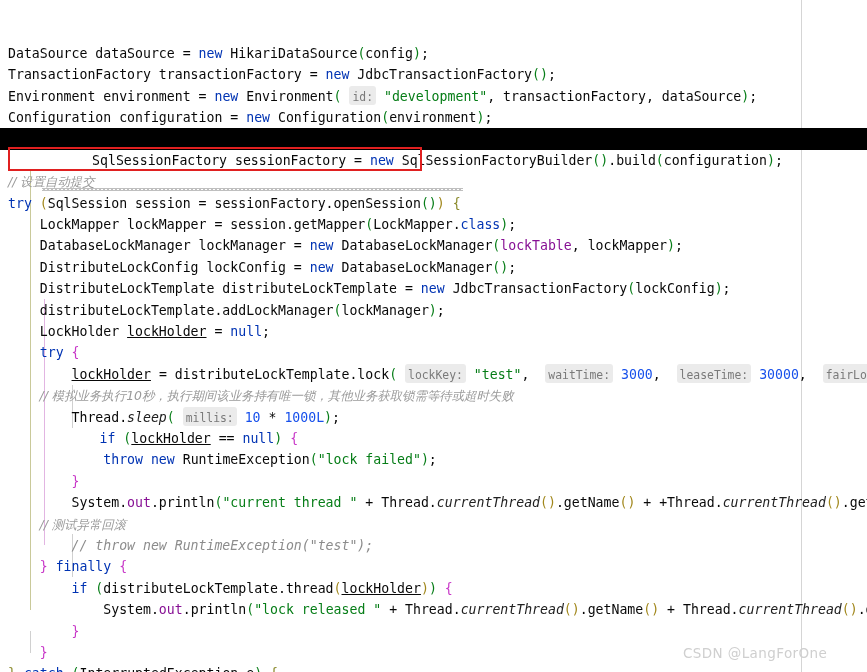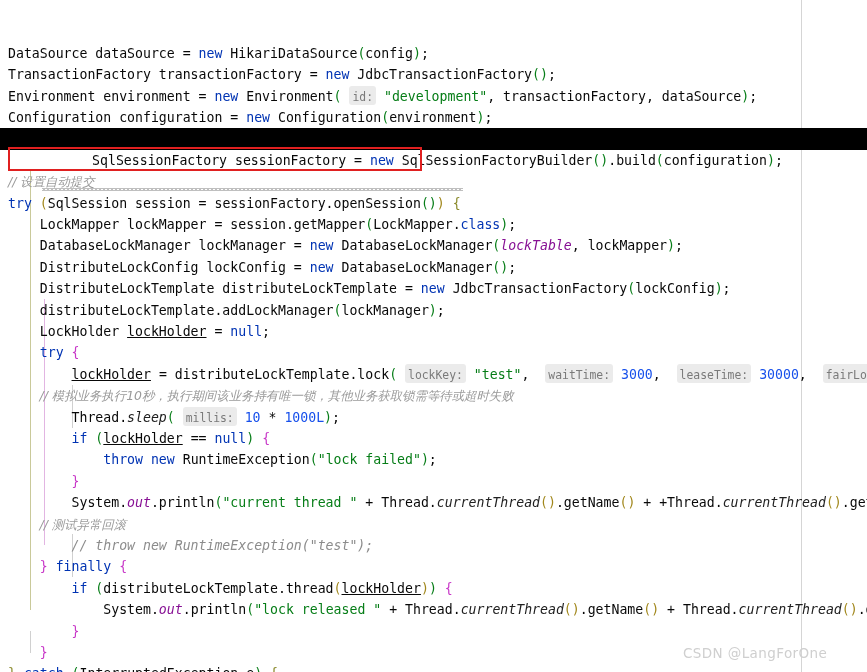--- a/index.html
+++ b/index.html
@@ -63,21 +63,21 @@
   
   .kw      { color: #0033b3; }
   .str     { color: #067d17; }
   .num     { color: #1750eb; }
   .cmt     { color: #8c8c8c; font-style: italic; }
   .cmt-cn  { color: #9a9a9a; font-style: italic; font-family: "DejaVu Sans", "Liberation Sans", sans-serif; font-size: 12.4px; }
   .paren-g { color: #067d17; }
   .paren-y { color: #a1871b; }
   .brace-m { color: #c838c8; }
   .brace-o { color: #8a8a2b; }
-  .stfld   { color: #871094; font-style: italic; }
+  .stfld   { color: #871094; }
   .stmeth  { color: #212121; font-style: italic; }
   .plain   { color: #080808; }
   .reassigned { text-decoration: underline; text-decoration-color: #080808; }
 
   
   .hint {
     background: #ebebeb;
     color: #7a7a7a;
     font-size: 11.4px;
     border-radius: 3px;
@@ -205,21 +205,21 @@
     </div>
 
     <div class="line" style="top:342.4px; position:absolute; left:0; right:0;">
       <span class="line-inner"><span class="cmt-cn">        // 模拟业务执行10秒，执行期间该业务持有唯一锁，其他业务获取锁需等待或超时失败</span></span>
     </div>
 
     <div class="line" style="top:363.8px; position:absolute; left:0; right:0;">
       <span class="line-inner"><span class="plain">        Thread.</span><span class="stmeth">sleep</span><span class="paren-g">(</span><span class="plain"> </span><span class="hint">millis:</span><span class="plain"> </span><span class="num">10</span><span class="plain"> * </span><span class="num">1000L</span><span class="paren-g">)</span><span class="plain">;</span></span>
     </div>
 
-    <div class="line" style="top:385.2px; position:absolute; left:0; right:0;">
+    <div class="line" style="top:385.2px; position:absolute; left:0; right:0;padding-left:28px;">
       <span class="line-inner"><span class="plain">        </span><span class="kw">if </span><span class="paren-g">(</span><span class="plain reassigned">lockHolder</span><span class="plain"> == </span><span class="kw">null</span><span class="paren-g">)</span><span class="plain"> </span><span class="brace-m">{</span></span>
     </div>
 
     <div class="line" style="top:406.6px; position:absolute; left:0; right:0;">
       <span class="line-inner"><span class="plain">            </span><span class="kw">throw new </span><span class="plain">RuntimeException</span><span class="paren-g">(</span><span class="str">"lock failed"</span><span class="paren-g">)</span><span class="plain">;</span></span>
     </div>
 
     <div class="line" style="top:428px; position:absolute; left:0; right:0;">
       <span class="line-inner"><span class="plain">        </span><span class="brace-m">}</span></span>
     </div>

